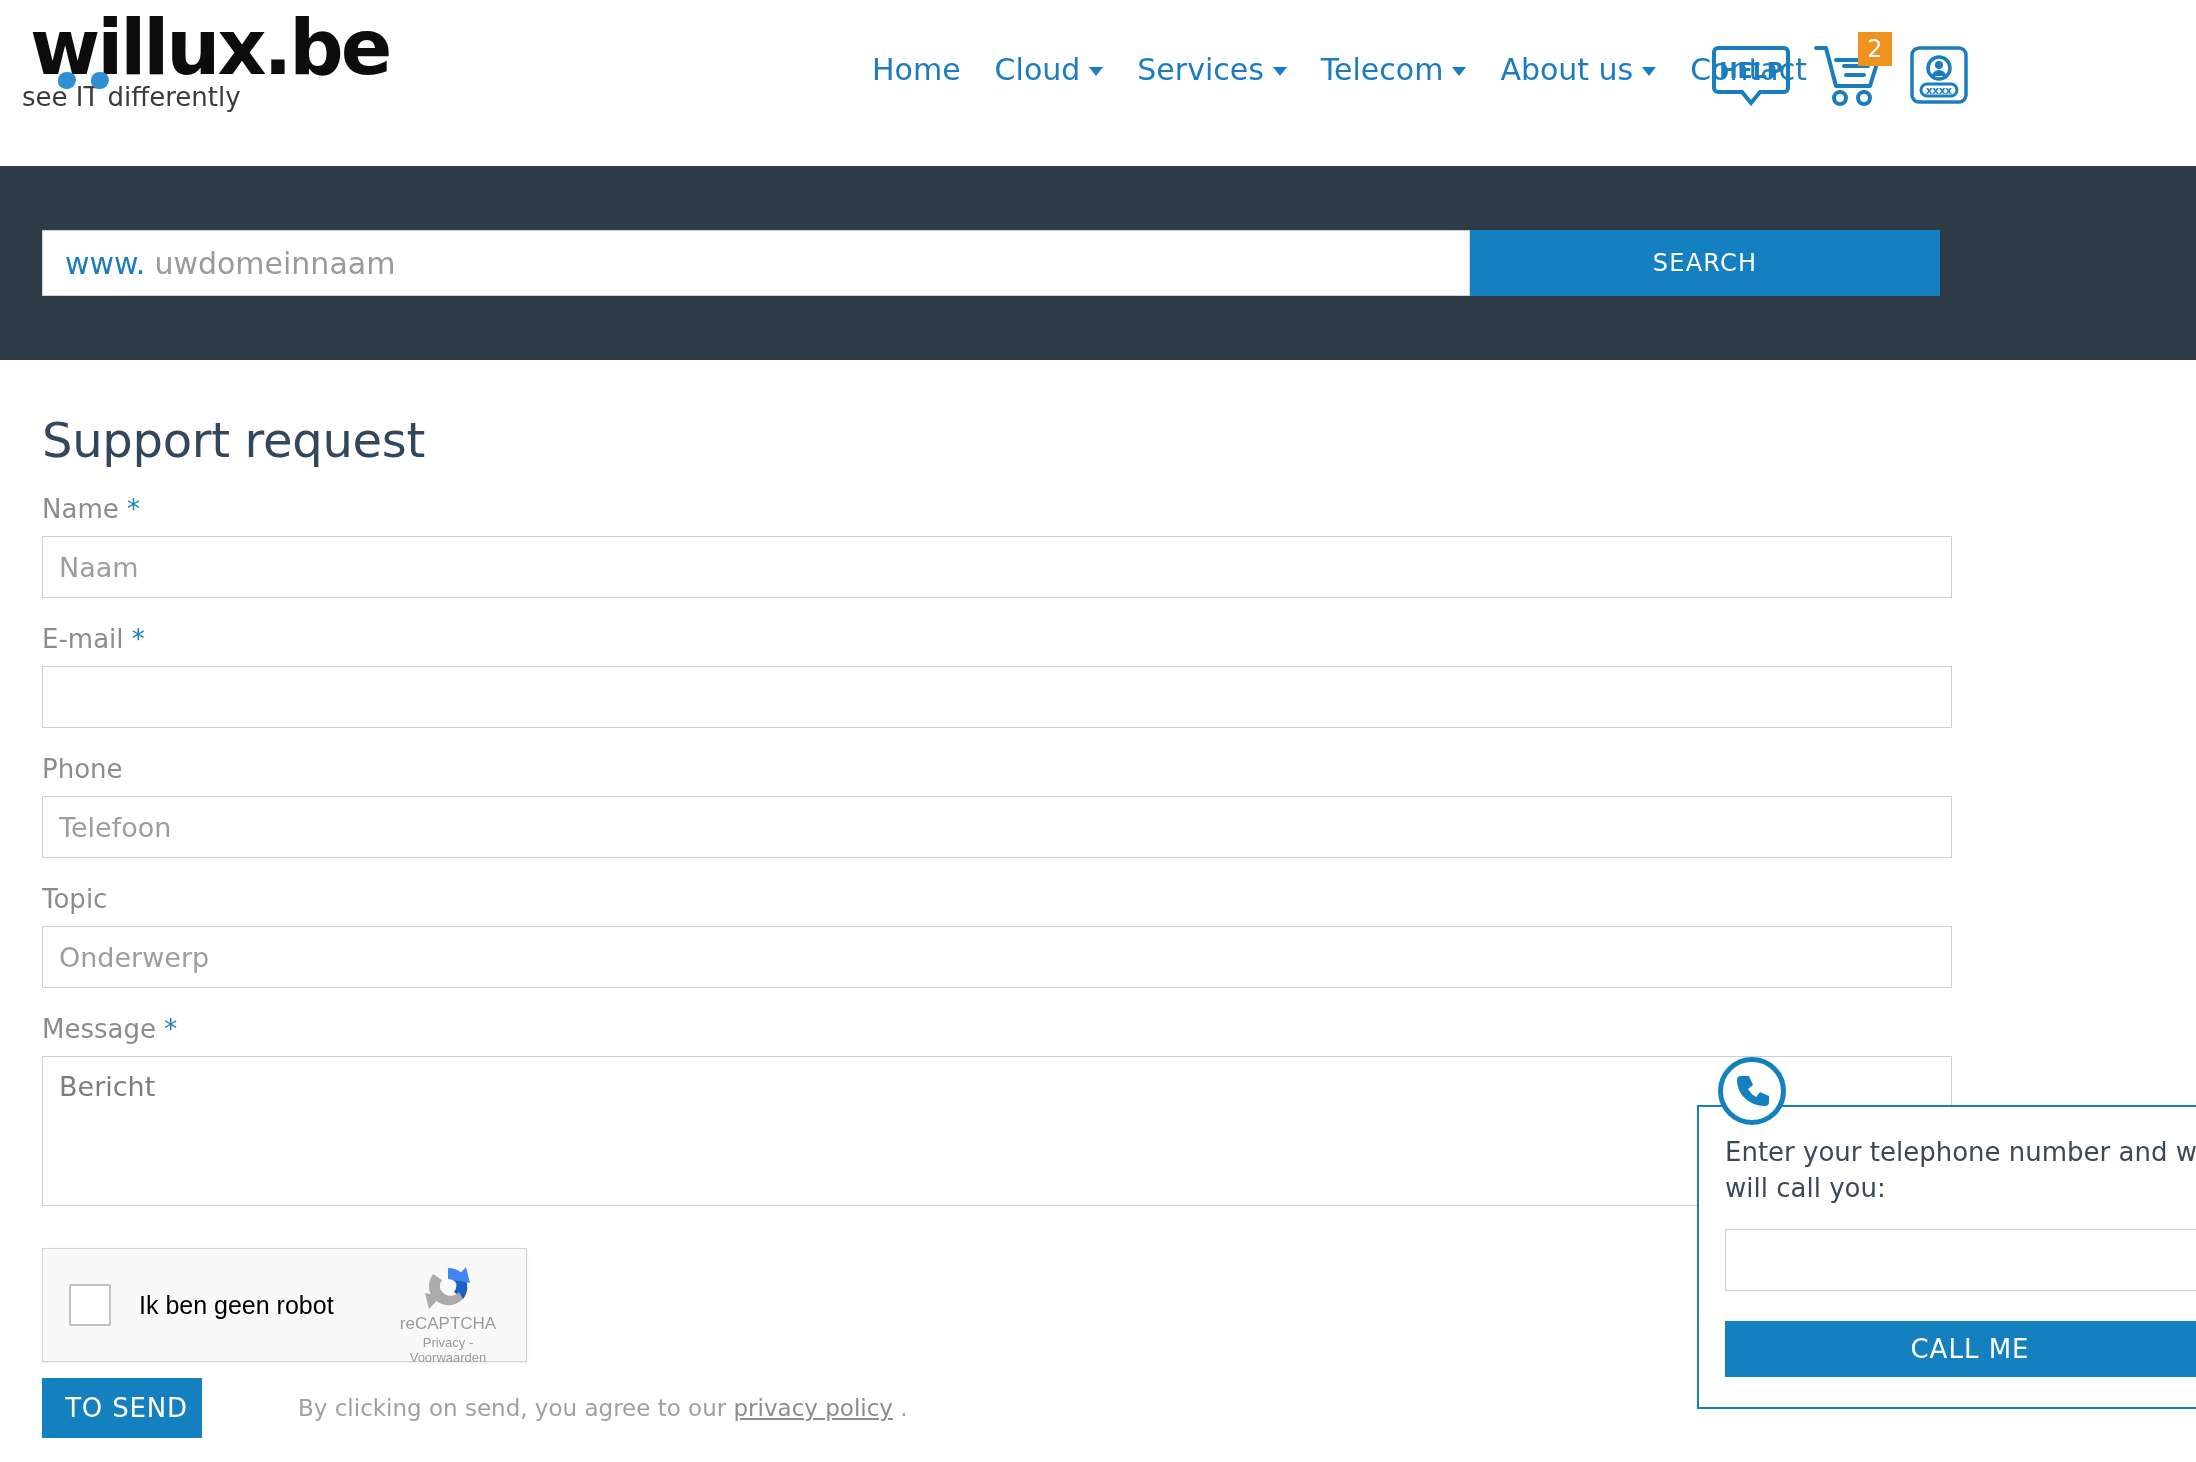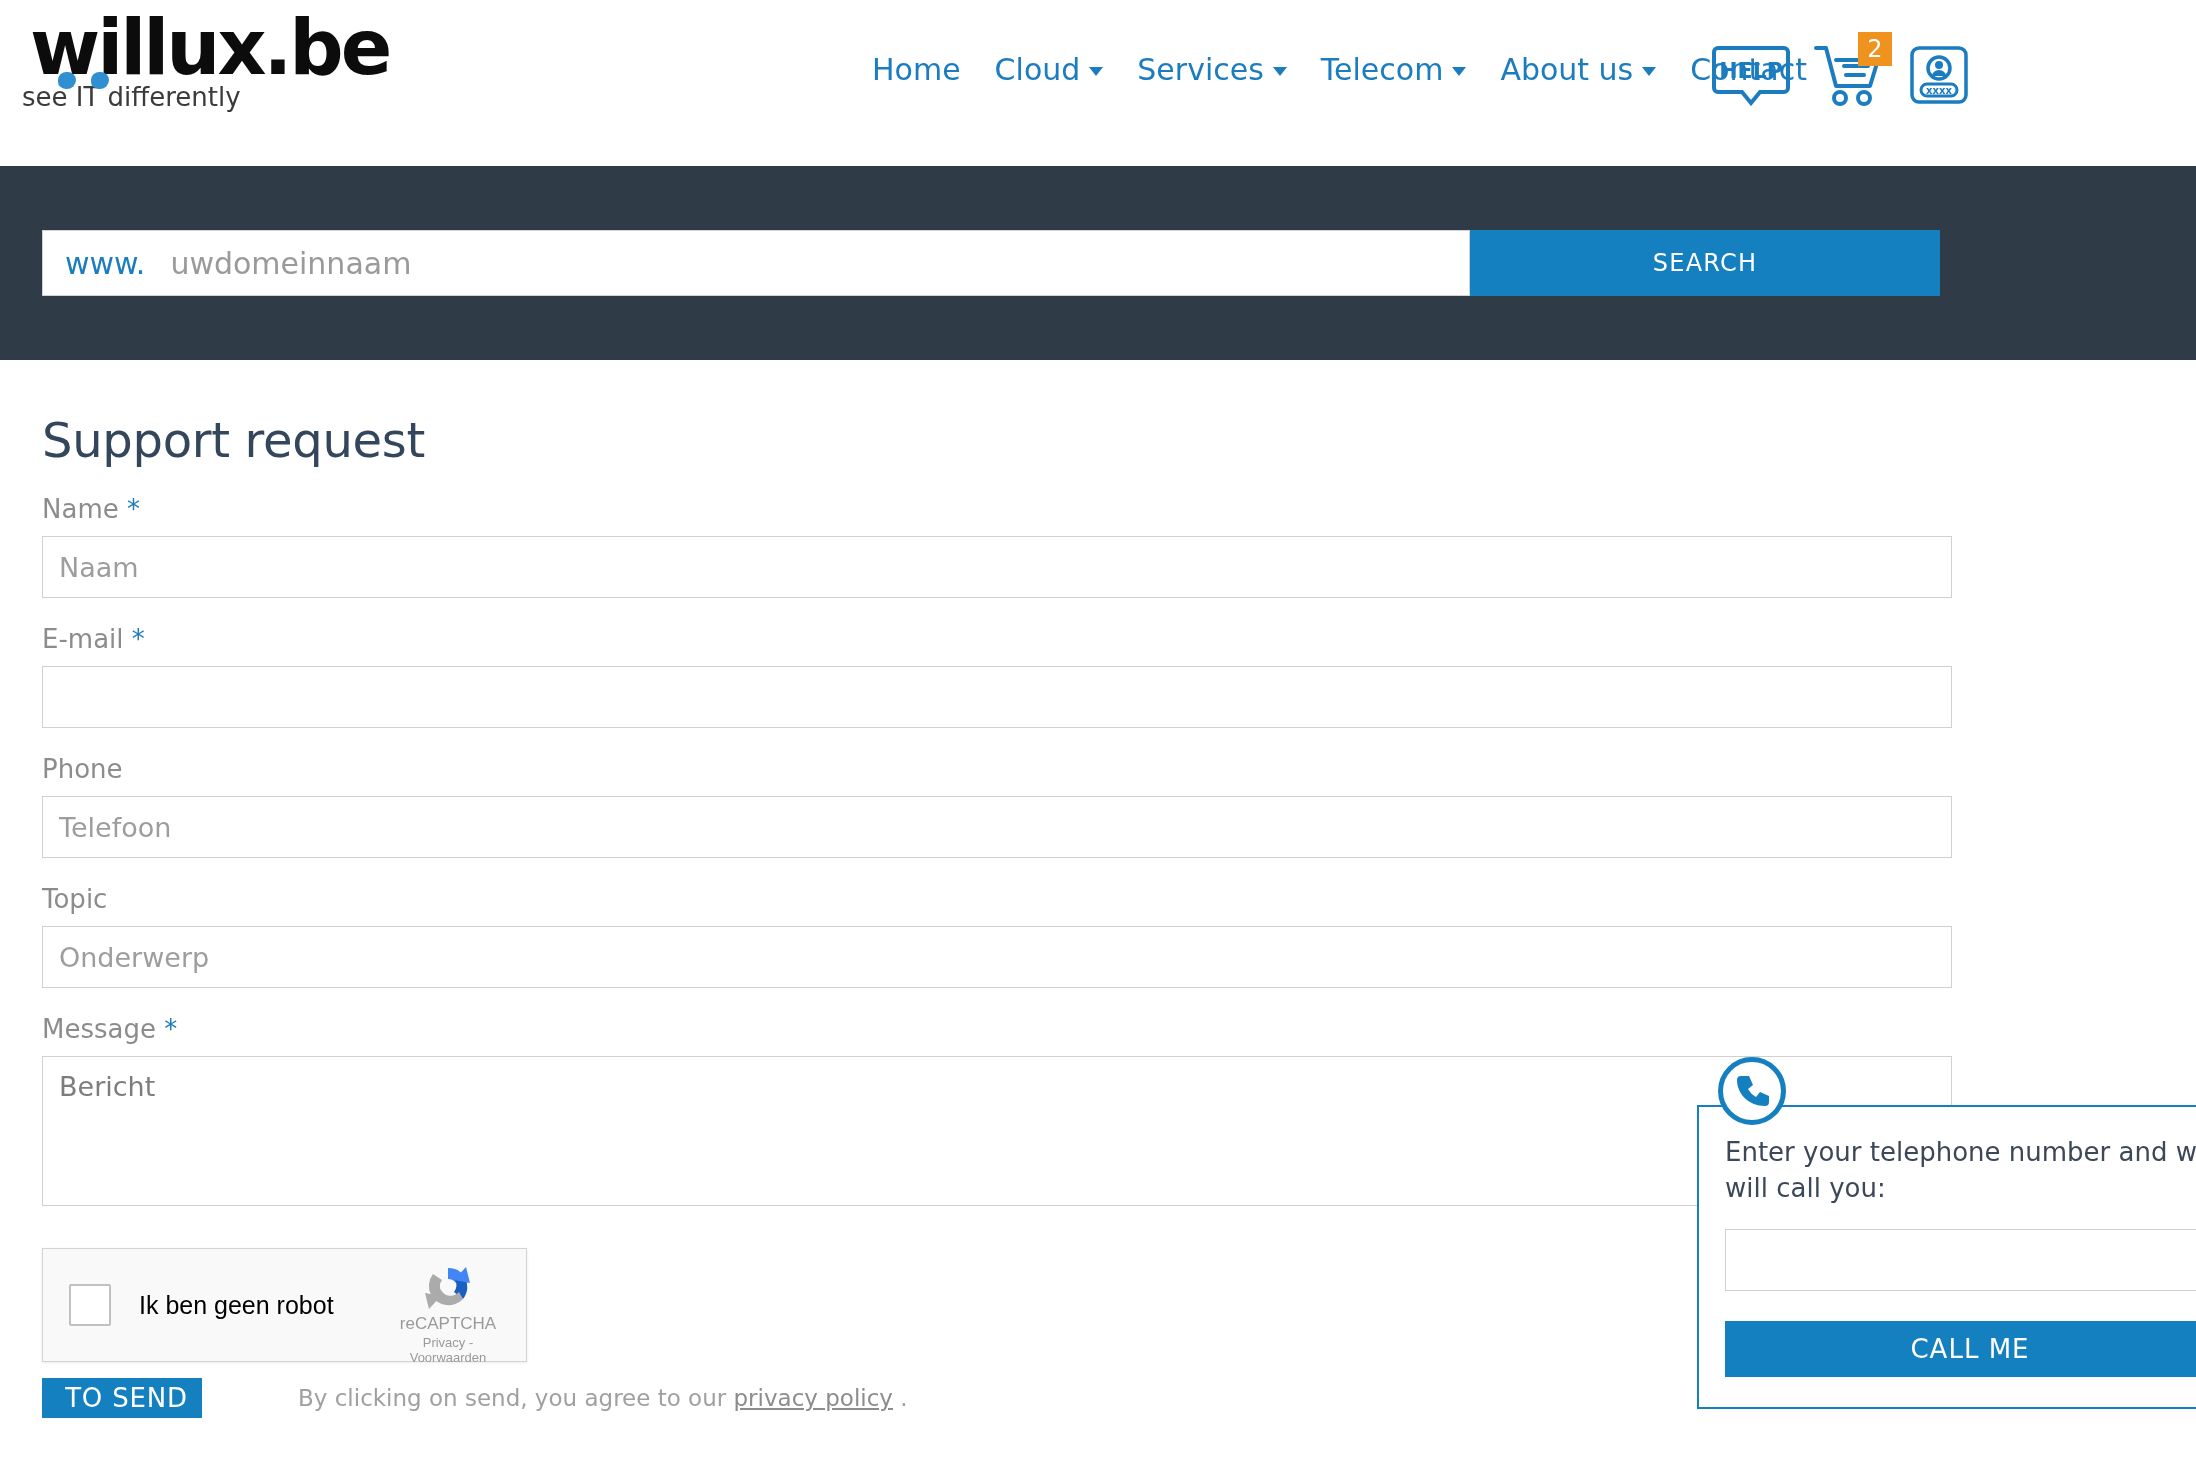--- a/index.html
+++ b/index.html
@@ -131,21 +131,21 @@
   .search-input-box {
     flex: 1;
     background: #ffffff;
     border: 1px solid #cfd3d6;
     display: flex;
     align-items: center;
     padding-left: 22px;
     font-size: 30px;
     font-family: "DejaVu Sans", sans-serif;
   }
-  .www { color: #1b7cc0; margin-right: 25px; }
+  .www { color: #1b7cc0; margin-right: 9px; }
   .dom-placeholder { color: #9a9a9a; }
   .search-btn {
     width: 470px;
     background: #1580c0;
     color: #ffffff;
     font-size: 24px;
     letter-spacing: 1.2px;
     font-family: "DejaVu Sans", sans-serif;
     display: flex;
     align-items: center;
@@ -256,21 +256,21 @@
     margin-top: 16px;
   }
   .send-btn {
     background: #1580c0;
     color: #fff;
     border: none;
     font-size: 26px;
     letter-spacing: 0.8px;
     font-family: "DejaVu Sans", sans-serif;
     width: 160px;
-    height: 40px;
+    height: 60px;
     cursor: pointer;
     padding-left: 15px;
   }
   .disclaimer {
     font-family: "DejaVu Sans", sans-serif;
     font-size: 23px;
     color: #a0a0a0;
     margin-left: 96px;
   }
   .disclaimer a {

